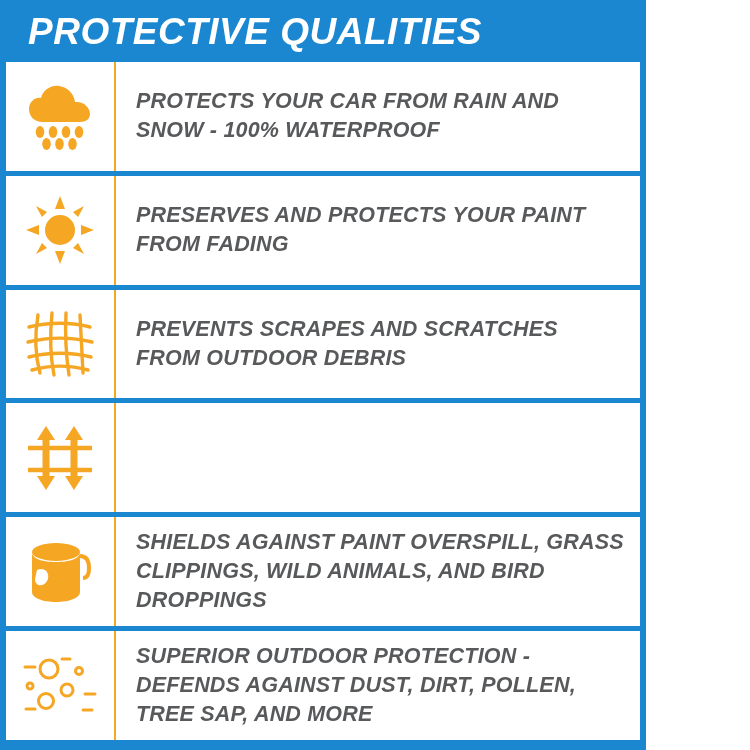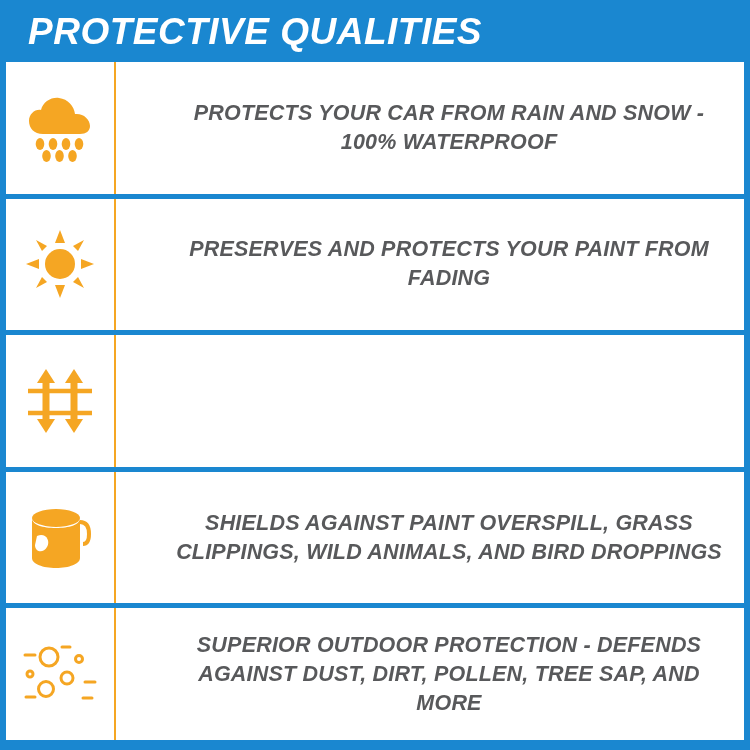--- a/index.html
+++ b/index.html
@@ -7,29 +7,28 @@
     padding: 0;
   }
   body {
     width: 750px;
     height: 750px;
     background: #ffffff;
     font-family: "Liberation Sans", sans-serif;
     overflow: hidden;
   }
   .infographic {
-    width: 750px;
+    width: 646px;
     height: 750px;
     box-sizing: border-box;
     border-left: 6px solid #1a87d0;
     border-right: 6px solid #1a87d0;
     display: flex;
     flex-direction: column;
     background: #fff;
-    text-align: center;
   }
   
   .header {
     background: #1a87d0;
     height: 62px;
     flex: 0 0 62px;
     display: flex;
     align-items: center;
     padding-left: 22px;
     box-sizing: border-box;
@@ -51,21 +50,20 @@
     flex-direction: column;
   }
   .row {
     flex: 1 1 0;
     display: flex;
     align-items: center;
     border-top: 5px solid #1a87d0;
     box-sizing: border-box;
     position: relative;
     background: #fff;
-    gap: 32px;
   }
   .row:first-child {
     border-top: none;
   }
   .icon-cell {
     flex: 0 0 110px;
     height: 100%;
     display: flex;
     align-items: center;
     justify-content: center;
@@ -143,20 +141,39 @@
               <polygon points="60,60 54,49 49,54"></polygon>
             </g>
           </svg>
         </span>
       </div>
       <div class="text-cell">
         <div class="feature-text">Preserves and protects your paint from fading</div>
       </div>
     </div>
 
+    <div class="row">
+      <div class="icon-cell">
+        <span>
+          <svg width="72" height="70" viewBox="0 0 72 70" fill="none" stroke="#f5a623" stroke-width="3.4" stroke-linecap="round">
+            <path d="M14 6 C11 24 11 46 16 64"></path>
+            <path d="M28 4 C26 24 26 46 30 66"></path>
+            <path d="M42 4 C41 24 42 46 45 66"></path>
+            <path d="M56 6 C57 24 58 46 59 64"></path>
+            <path d="M5 18 C24 13 48 13 66 18"></path>
+            <path d="M4 33 C24 28 48 28 68 33"></path>
+            <path d="M5 48 C24 43 48 43 67 48"></path>
+            <path d="M8 61 C26 56 46 56 64 61"></path>
+          </svg>
+        </span>
+      </div>
+      <div class="text-cell">
+        <div class="feature-text">Prevents scrapes and scratches from outdoor debris</div>
+      </div>
+    </div>
 
     <div class="row">
       <div class="icon-cell">
         <span>
           <svg width="72" height="72" viewBox="0 0 72 72" fill="none">
             <g stroke="#f5a623" stroke-width="4.5">
               <line x1="4" y1="26" x2="68" y2="26"></line>
               <line x1="4" y1="48" x2="68" y2="48"></line>
             </g>
             <g fill="#f5a623">

